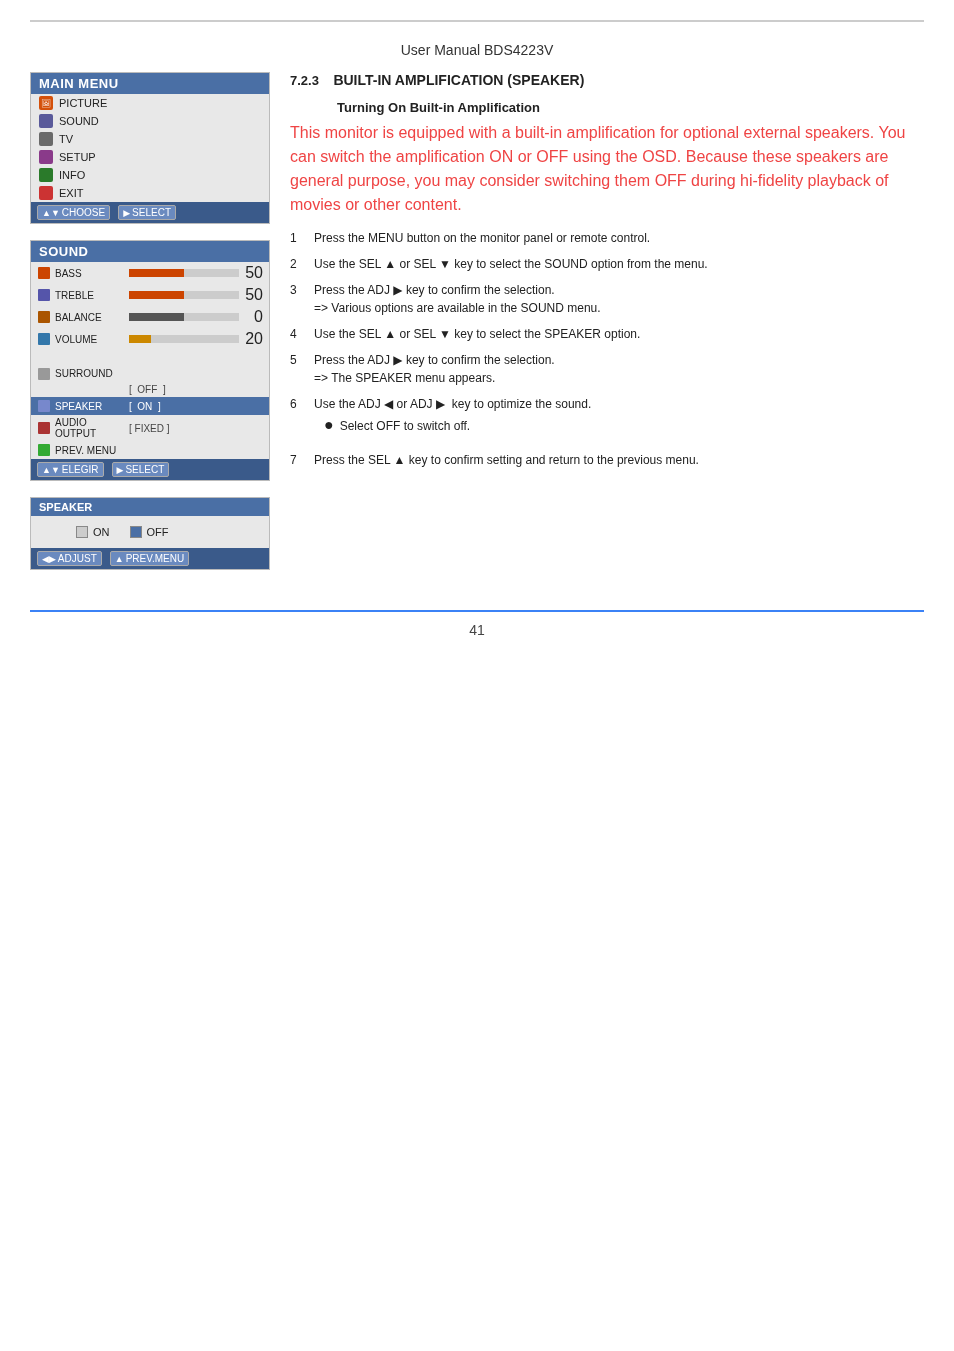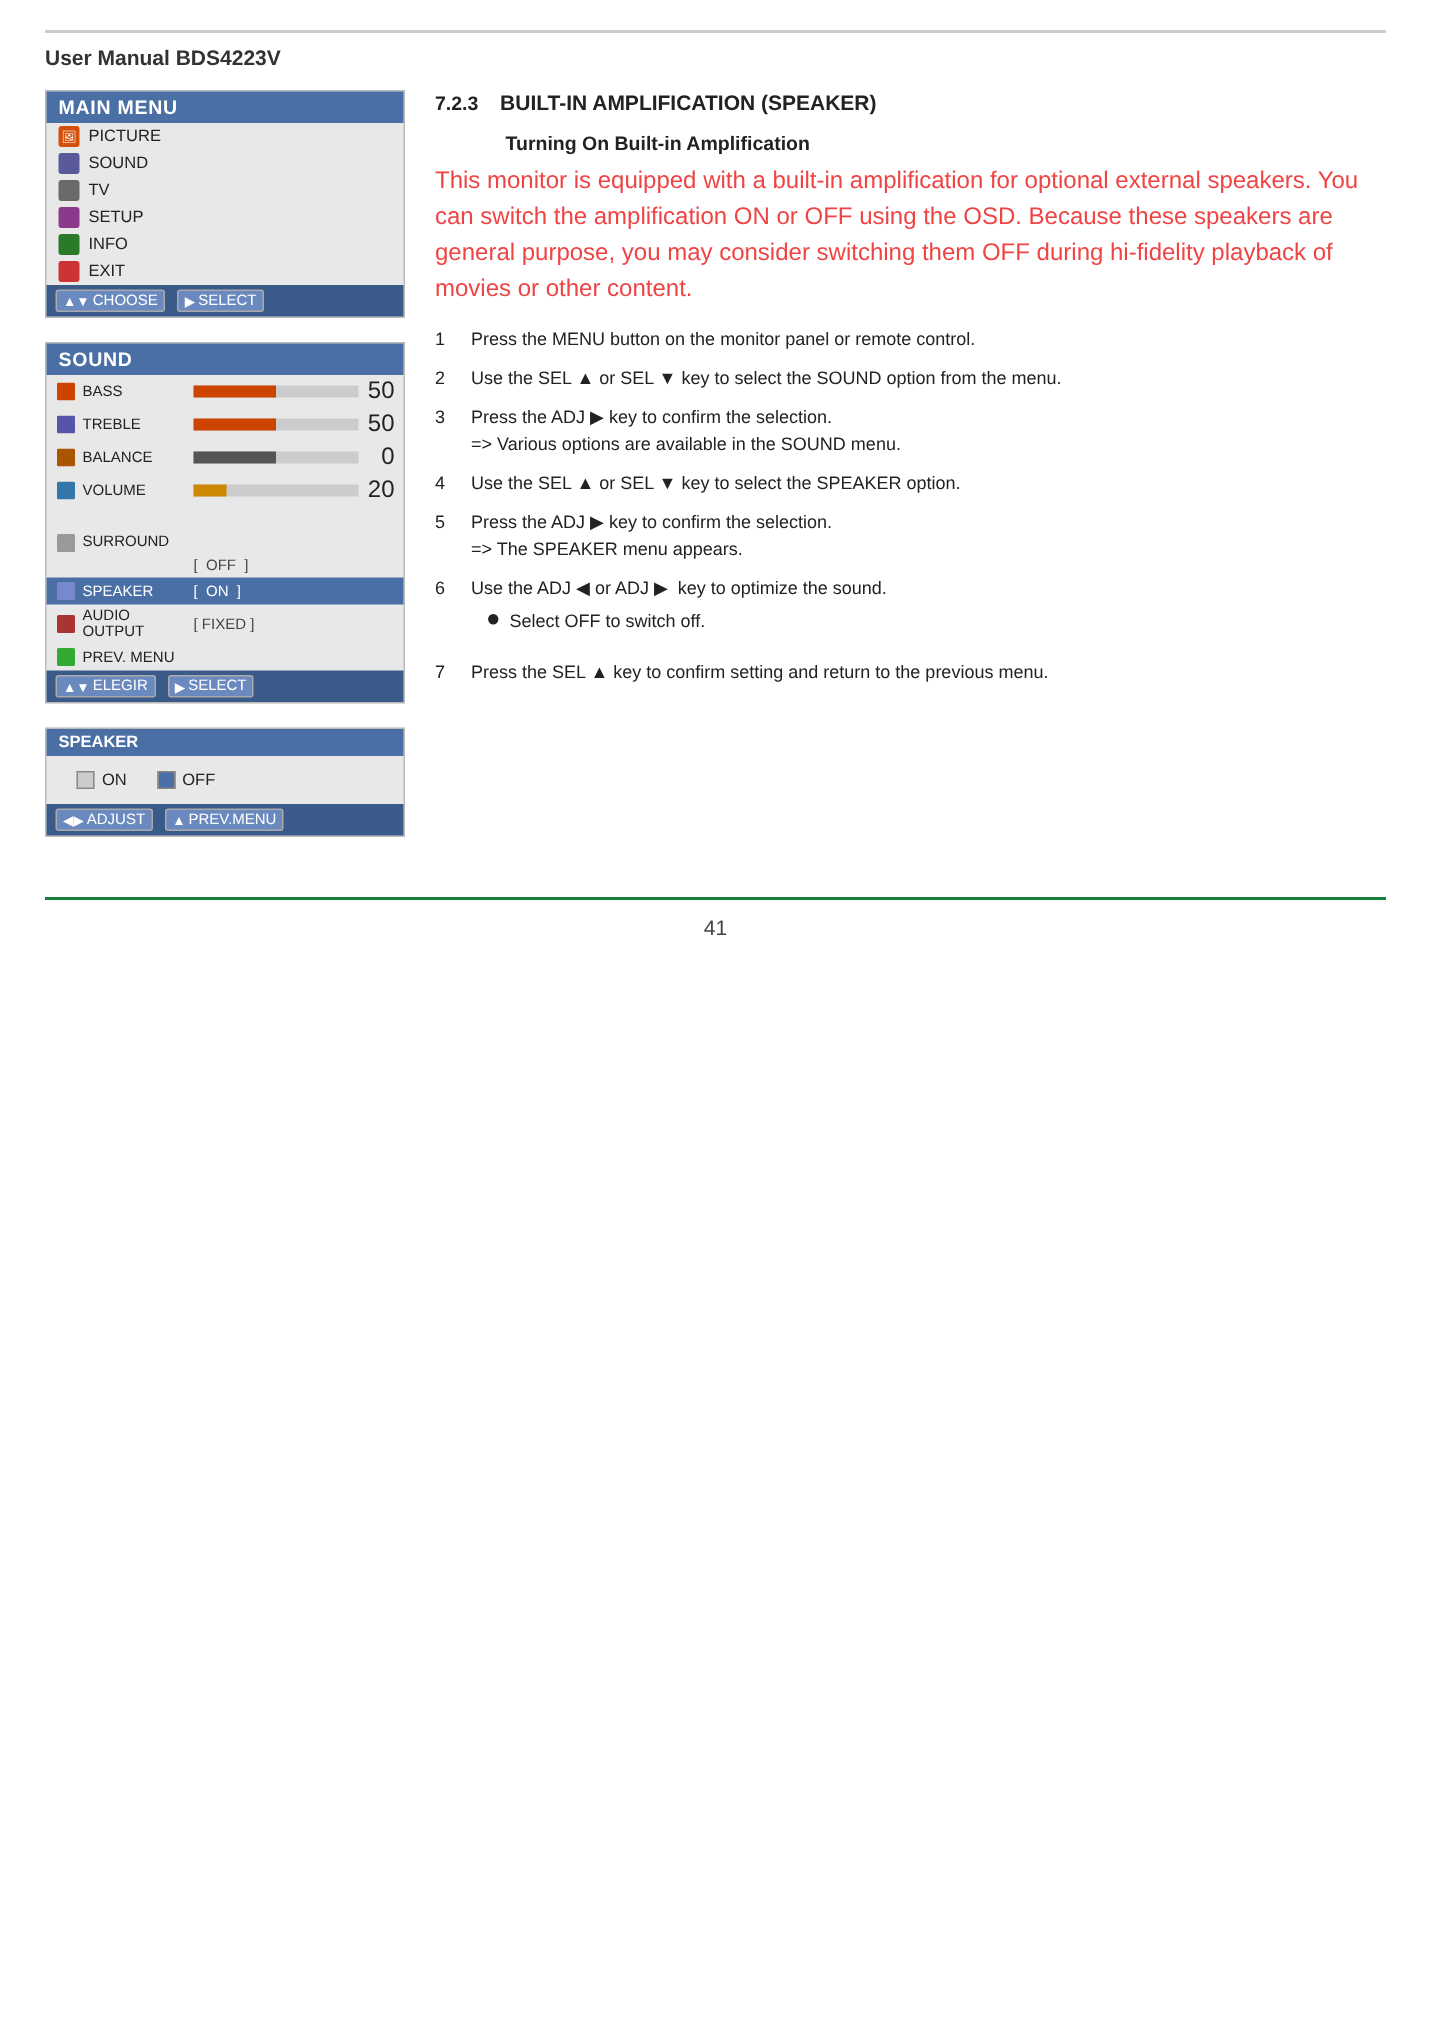--- a/index.html
+++ b/index.html
@@ -14,25 +14,26 @@
 
     
     .top-rule {
       border-top: 2px solid #ccc;
       margin: 0 30px;
       margin-top: 20px;
     }
 
     
     .page-header {
-      text-align: left;
+      text-align: center;
       padding: 8px 30px 4px;
       font-size: 14px;
-      font-weight: bold;
+      font-weight: normal;
       color: #333;
+      margin-top: 12px;
     }
 
     
     .page-content {
       display: flex;
       padding: 10px 30px 40px;
       gap: 20px;
     }
 
     
@@ -164,20 +165,21 @@
       font-weight: bold;
       padding: 3px 8px;
       font-size: 11px;
     }
 
     .speaker-options {
       display: flex;
       align-items: flex-end;
       gap: 20px;
       padding: 10px 20px;
+      margin-left: 25px;
     }
 
     .speaker-option {
       display: flex;
       align-items: center;
       gap: 5px;
       font-size: 11px;
     }
 
     .speaker-checkbox {
@@ -255,21 +257,21 @@
       font-size: 12px;
     }
 
     .bullet-dot {
       font-size: 16px;
       line-height: 1;
     }
 
     
     .page-footer {
-      border-top: 2px solid #15803d;
+      border-top: 2px solid #3b82f6;
       margin: 0 30px;
       padding: 10px 0;
       text-align: center;
       font-size: 14px;
       color: #444;
     }
   </style>
 </head>
 <body>
 

